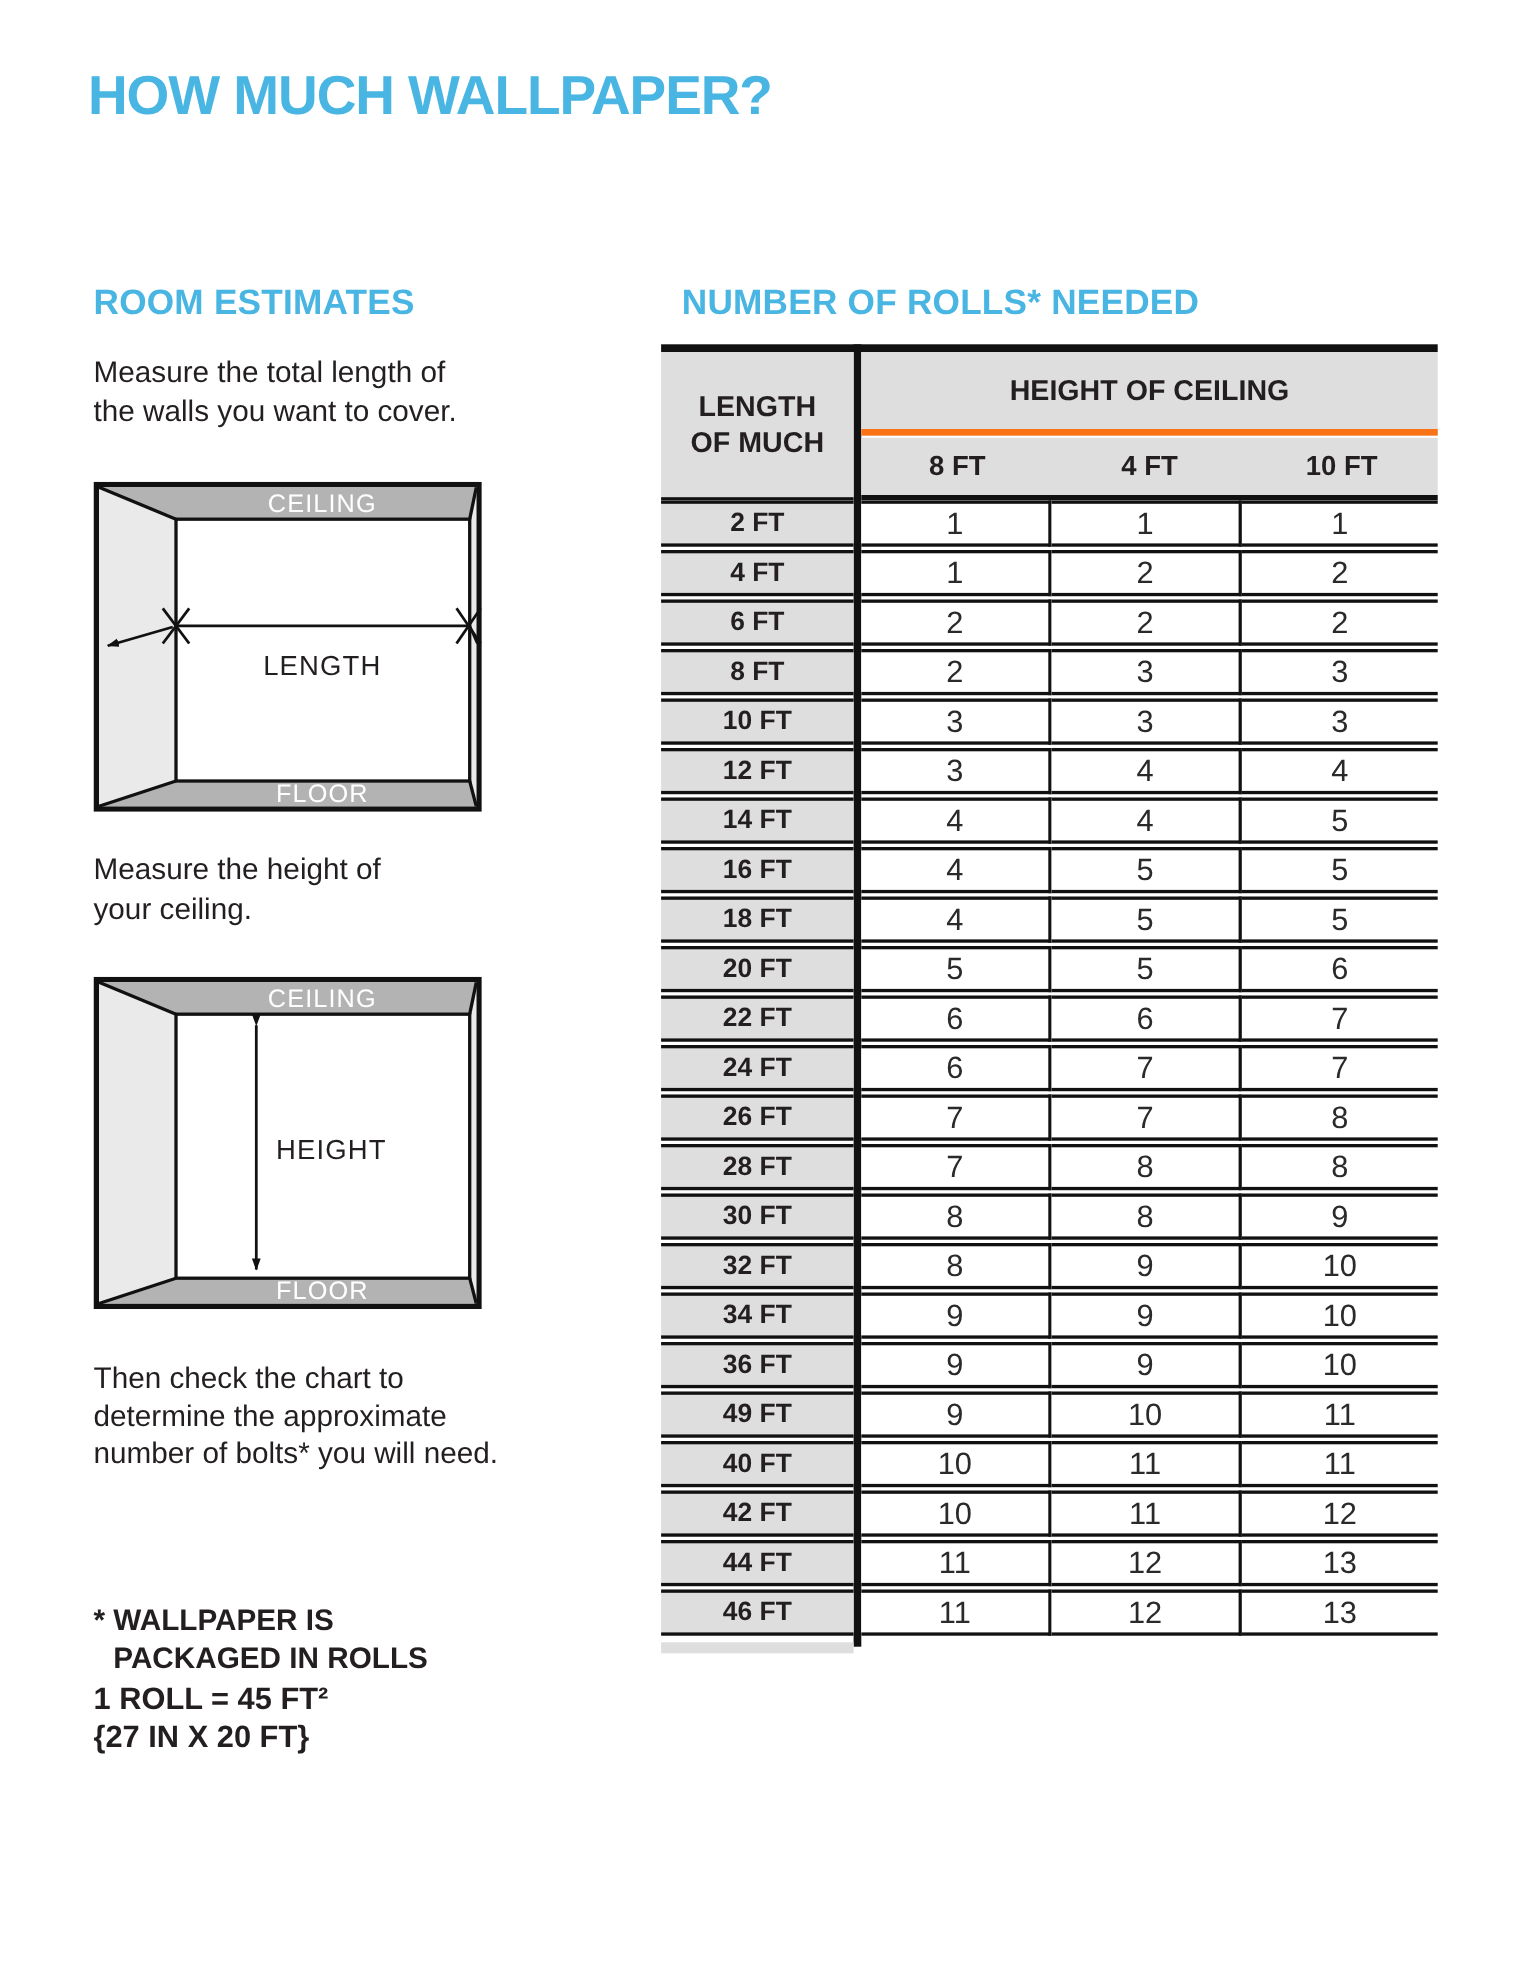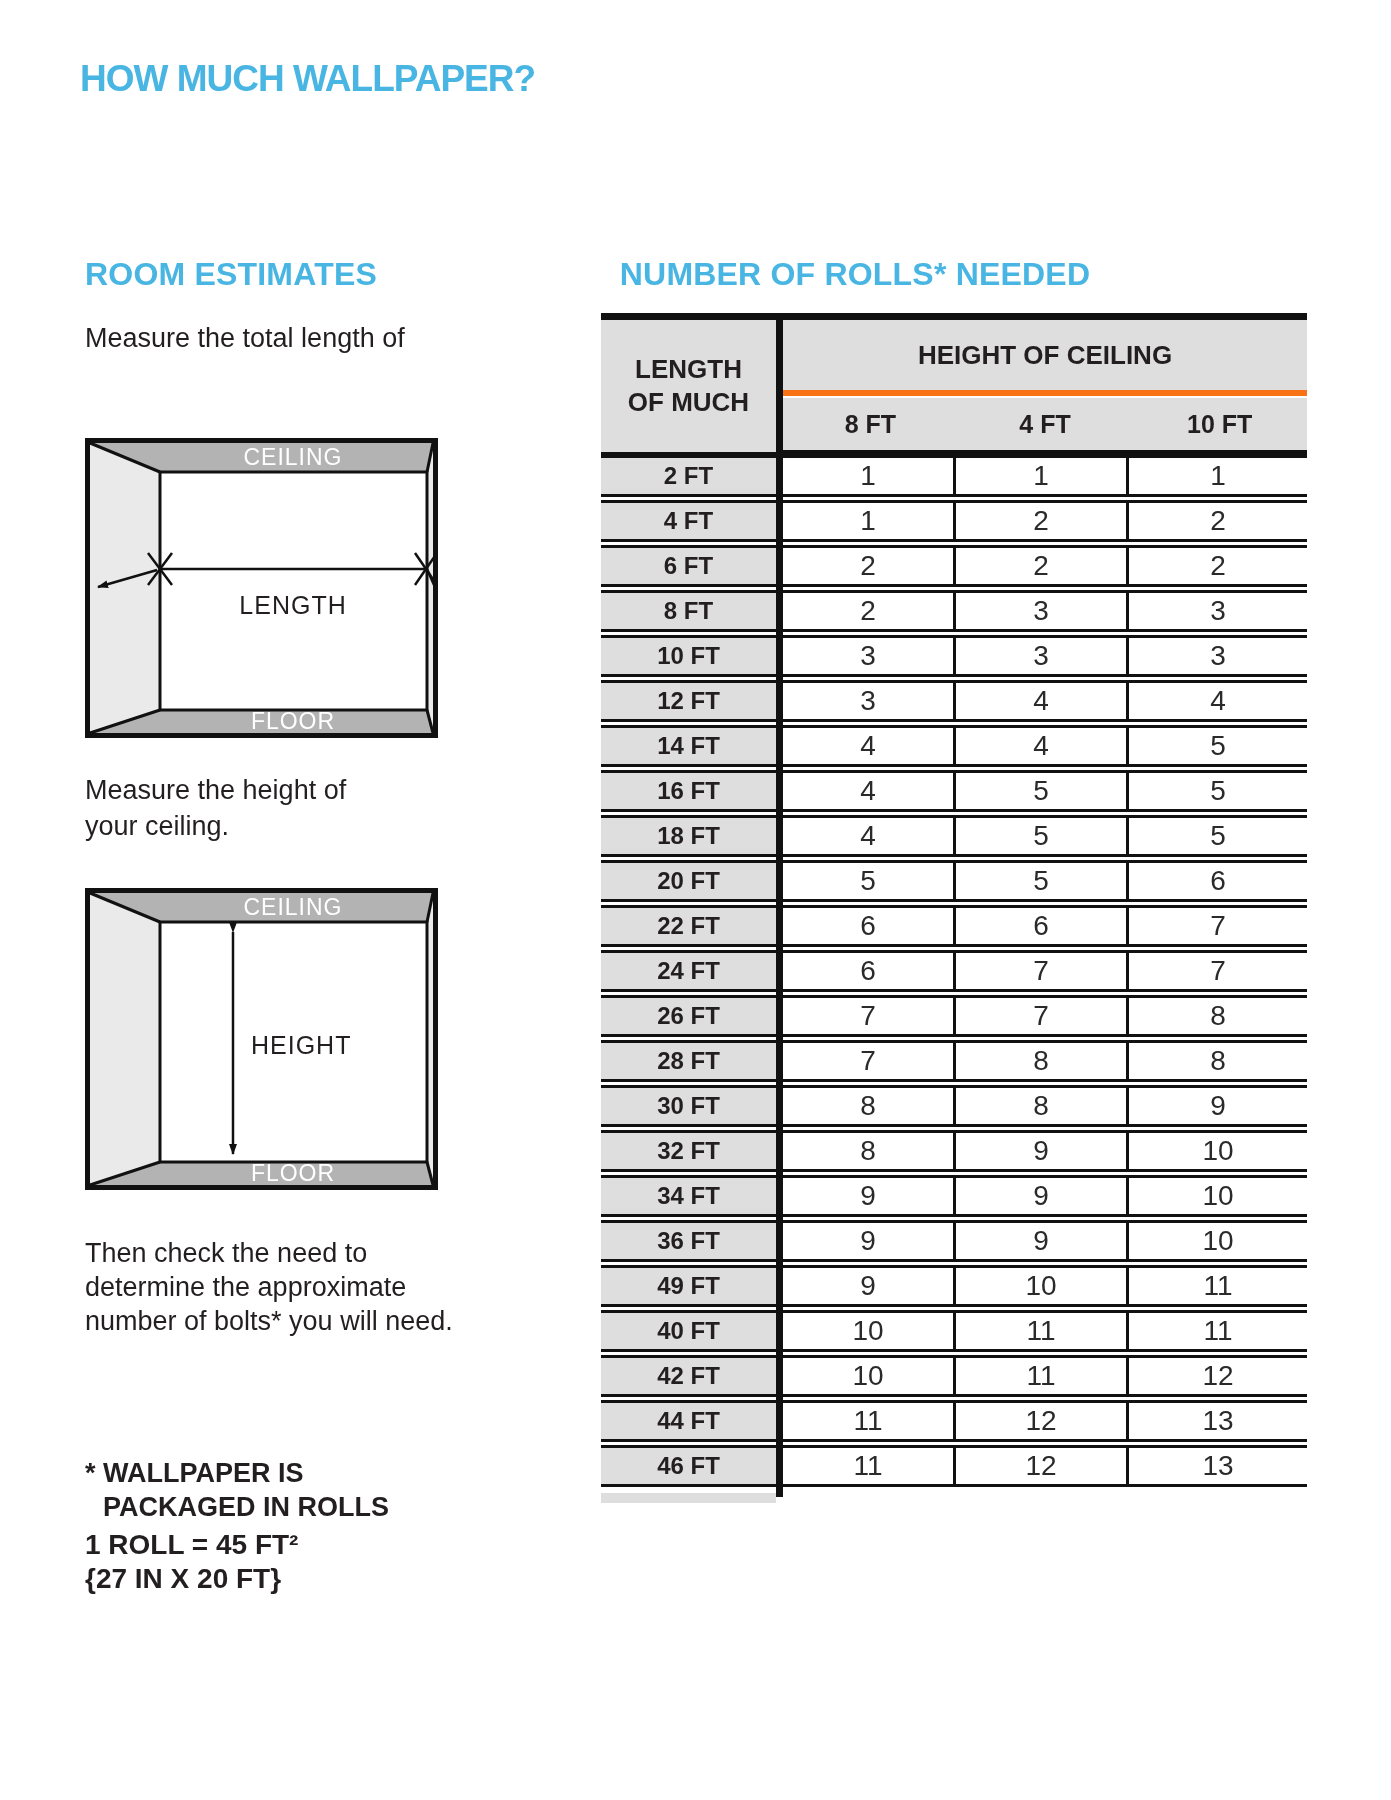--- a/index.html
+++ b/index.html
@@ -1,19 +1,19 @@
 <!DOCTYPE html>
 <html><head>
 <meta charset="utf-8">
 <style>
   html,body{margin:0;padding:0;background:#fff;}
   .page{position:relative;width:1391px;height:1800px;background:#ffffff;overflow:hidden;
         font-family:"Liberation Sans","DejaVu Sans",sans-serif;color:#231f20;}
   .abs{position:absolute;}
-  .title{font-size:37px;font-weight:bold;letter-spacing:-1px;}
+  .title{font-size:50px;font-weight:bold;letter-spacing:-1px;}
   .section-head{font-size:32px;font-weight:bold;letter-spacing:0.2px;}
   .body-text{font-size:27px;line-height:36px;}
   .foot{font-size:27px;font-weight:bold;line-height:34px;}
   .rollinfo{font-size:28px;font-weight:bold;line-height:34px;}
 
   
   .tbl{position:absolute;left:601px;top:313px;width:706px;height:1192px;}
   .tbl .topborder{position:absolute;left:0;top:0;width:706px;height:7px;background:#111;}
   .tbl .vline{position:absolute;left:175px;top:0;width:7px;height:1184px;background:#111;}
   .tbl .rowhead{position:absolute;left:0;top:7px;width:175px;height:135px;background:#dedede;
@@ -45,20 +45,21 @@
 <body>
 
 <div class="page">
 
   <div class="abs title accent" style="left:80px;top:58px;">HOW MUCH WALLPAPER?</div>
 
   <div class="abs section-head accent" style="left:85px;top:256px;">ROOM ESTIMATES</div>
 
   <div class="abs body-text" style="left:85px;top:320px;">
     <div>Measure the total length of</div>
+    <div>the walls you want to cover.</div>
   </div>
 
   <svg class="abs" style="left:85px;top:438px;" width="353" height="300" viewBox="0 0 353 300">
     <defs>
       <marker id="ah" markerWidth="12" markerHeight="10" refX="10" refY="4" orient="auto" markerUnits="userSpaceOnUse">
         <path d="M0,0 L11,4 L0,8 z" fill="#111"></path>
       </marker>
     </defs>
     <rect x="2.5" y="2.5" width="348" height="295" fill="#ffffff" stroke="#111" stroke-width="5"></rect>
     <polygon points="5,5 348,5 342,34 75,34" fill="#b3b3b3"></polygon>
@@ -107,21 +108,21 @@
     <line x1="348" y1="297" x2="342" y2="274" stroke="#111" stroke-width="3"></line>
     <text x="208" y="27" text-anchor="middle" font-size="23" fill="#ffffff" letter-spacing="1">CEILING</text>
     <text x="208" y="293" text-anchor="middle" font-size="23" fill="#ffffff" letter-spacing="1">FLOOR</text>
     <g stroke="#111" stroke-width="2.5" fill="none">
       <line x1="148" y1="44" x2="148" y2="266" marker-start="url(#ah2)" marker-end="url(#ah2)"></line>
     </g>
     <text x="166" y="166" text-anchor="start" font-size="25" fill="#231f20" letter-spacing="1">HEIGHT</text>
   </svg>
 
   <div class="abs body-text" style="left:85px;top:1236px;line-height:34px;">
-    <div>Then check the need to</div>
+    <div>Then check the chart to</div>
     <div>determine the approximate</div>
     <div>number of bolts* you will need.</div>
   </div>
 
   <div class="abs foot" style="left:85px;top:1456px;">
     <div>* WALLPAPER IS</div>
     <div style="margin-left:18px;">PACKAGED IN ROLLS</div>
   </div>
 
   <div class="abs rollinfo" style="left:85px;top:1528px;">

